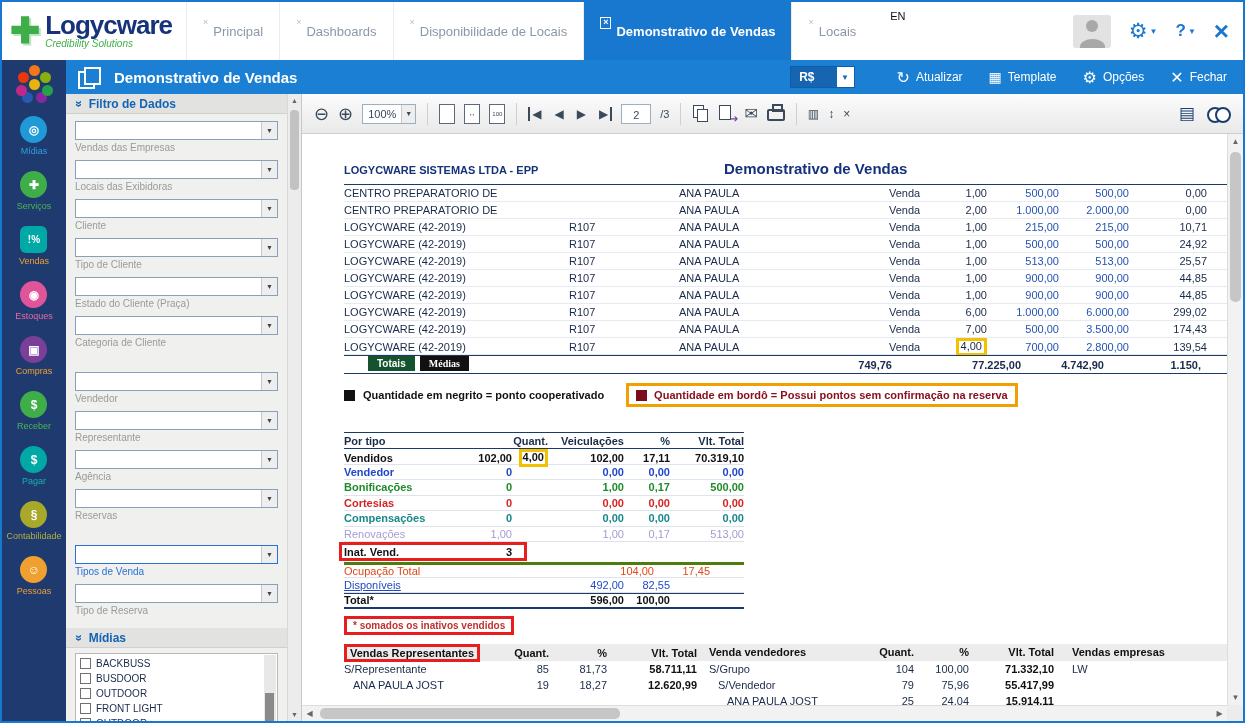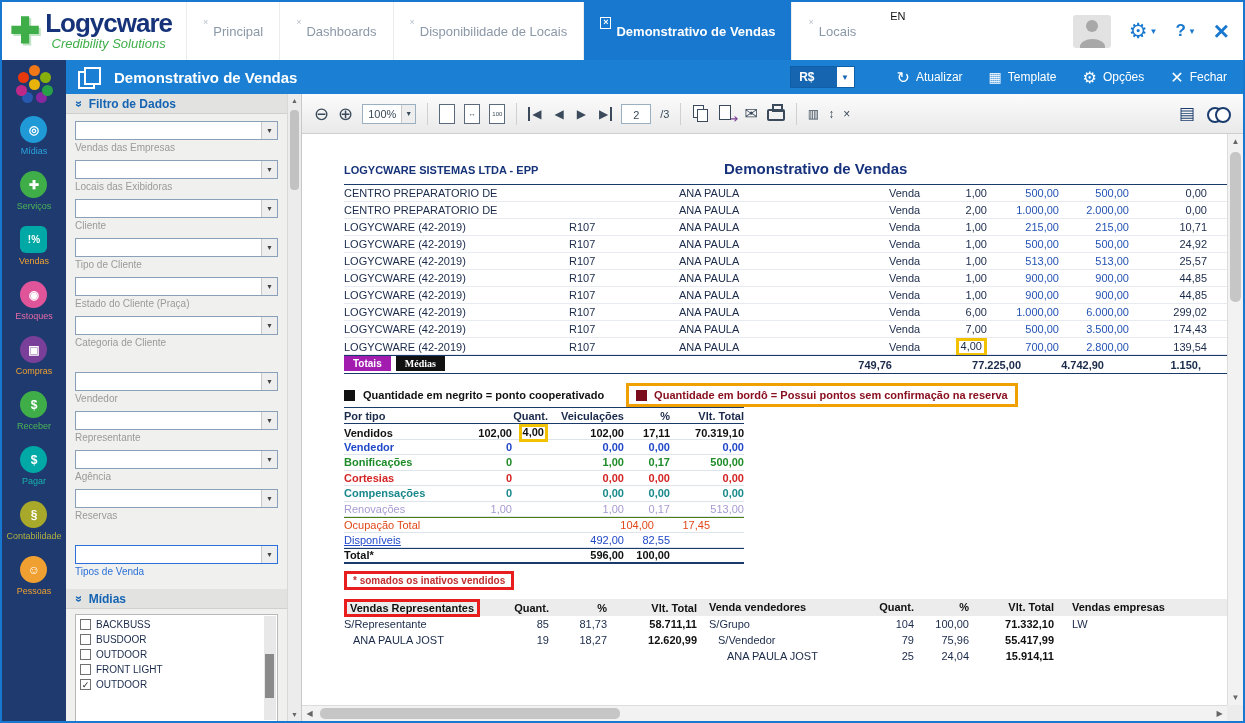--- a/index.html
+++ b/index.html
@@ -4,21 +4,21 @@
 <style>
   * { box-sizing: border-box; margin: 0; padding: 0; }
   html,body { width:1245px; height:723px; overflow:hidden; font-family:"Liberation Sans", sans-serif; background:#fff; }
   .app { width:1245px; height:723px; border:2px solid #1878cf; display:flex; flex-direction:column; background:#fff; }
 
   
   .topbar { height:58px; display:flex; align-items:stretch; background:#fff; flex:0 0 auto; }
   .logo { display:flex; align-items:center; gap:5px; padding:0 14px 0 8px; }
   .logo-plus { color:#3fae49; font-size:36px; font-weight:bold; line-height:0.9; text-shadow:2px 2px 0 #bfe3c4; }
   .logo-name { font-size:26px; font-weight:bold; color:#16337a; line-height:0.95; letter-spacing:-1px; }
-  .logo-tagline { font-size:13px; color:#3fae49; font-style:italic; text-align:center; }
+  .logo-tagline { font-size:10px; color:#3fae49; font-style:italic; text-align:left; }
   .tabs { display:flex; align-items:stretch; }
   .tab { display:flex; align-items:center; padding:0 16px; font-size:13px; color:#8b98a8; border-left:1px solid #ececec; cursor:pointer; white-space:nowrap; }
   .tab .tab-x { font-size:9px; margin-right:5px; align-self:flex-start; margin-top:15px; color:#b8c0c8; }
   .tab.active { background:#1878cf; color:#fff; font-weight:bold; }
   .tab.active .tab-x { color:#fff; border:1px solid #fff; padding:0 2px; line-height:1.1; }
   .lang { font-size:11px; color:#111; margin:8px 0 0 18px; }
   .top-right { margin-left:auto; display:flex; align-items:center; gap:18px; padding-right:14px; }
   .avatar { width:38px; height:33px; background:#e2e2e2; border-radius:3px; position:relative; overflow:hidden; }
   .avatar::before { content:''; position:absolute; top:5px; left:13px; width:12px; height:12px; border-radius:50%; background:#a8a8a8; }
   .avatar::after { content:''; position:absolute; bottom:-6px; left:7px; width:25px; height:15px; border-radius:50% 50% 0 0; background:#a8a8a8; }
@@ -113,43 +113,43 @@
   .rep-head { position:relative; height:20px; }
   .rep-company { font-size:11px; font-weight:bold; color:#16337a; }
   .rep-title { position:absolute; left:380px; top:0; font-size:15px; font-weight:bold; color:#16327c; }
   .rtable { margin-top:4px; border-top:1px solid #1a3a6a; width:915px; }
   .r-row { display:grid; grid-template-columns:225px 110px 210px 50px 48px 72px 70px 78px 52px; height:17px; align-items:center; font-size:11px; color:#1a2a4a; border-bottom:1px solid #e7ebf1; }
   .c-qty,.c-unit,.c-total,.c-pct,.c-last { text-align:right; }
   .c-unit,.c-total,.c-last { color:#2453b4; }
   .ann-y { border:3px solid #f2c200; padding:0 2px; display:inline-block; line-height:1.05; }
   .totalsrow { position:relative; width:915px; height:19px; border-top:1px solid #1a3a6a; border-bottom:1px solid #1a3a6a; font-weight:bold; font-size:11px; color:#1a2a4a; }
   .tbtn { display:inline-block; color:#fff; font-size:10px; font-weight:bold; padding:2px 9px; margin-right:2px; cursor:pointer; }
-  .tbtn.totais { background:#a21caf; }
+  .tbtn.totais { background:#14532d;margin-left:24px; }
   .tbtn.medias { background:#111;font-family:Liberation Serif, serif; }
   .tv { position:absolute; top:3px; width:82px; text-align:right; }
   .tv1 { left:466px; } .tv2 { left:595px; } .tv3 { left:678px; } .tv4 { left:775px; }
   .legend { display:flex; align-items:center; margin-top:9px; gap:8px; font-size:11px; font-weight:bold; color:#111; }
   .sw { width:11px; height:11px; display:inline-block; flex:0 0 auto; }
   .sw.black { background:#111; }
   .sw.maroon { background:#7a0c1c; }
   .legend-bordo { display:flex; align-items:center; gap:7px; border:3px solid #f0a000; padding:3px 7px; color:#8a1020; margin-left:14px; }
 
-  .portipo { margin-top:0; width:400px; }
+  .portipo { margin-top:25px; width:400px; }
   .pt-head { display:grid; grid-template-columns:104px 100px 76px 46px 74px; border-top:1px solid #1a3a6a; border-bottom:1px solid #1a3a6a; height:17px; align-items:center; font-size:11px; font-weight:bold; color:#1a2a4a; }
   .pt-head .num { text-align:right; }
   .pt-row { display:grid; grid-template-columns:104px 64px 36px 76px 46px 74px; height:15.5px; align-items:center; font-size:11px; position:relative; border-bottom:1px solid #dde4ec; }
   .pt-row span:not(.pt-label):not(.ann-red-box) { text-align:right; }
   .pt-row.vendidos { color:#111; font-weight:bold; }
   .pt-row.permutas { color:#2048c8; font-weight:bold; }
   .pt-row.bonificacoes { color:#1e8c28; font-weight:bold; }
   .pt-row.cortesias { color:#d42424; font-weight:bold; }
   .pt-row.compensacoes { color:#18888a; font-weight:bold; }
   .pt-row.renovacoes { color:#a89ad0; }
   .pt-row.inat { color:#111; font-weight:bold; border-bottom:none; height:20px; }
-  .pt-row.ocupacao { color:#e04818; border-top:1px solid #4d7c0f;gap:10px; }
+  .pt-row.ocupacao { color:#e04818; border-top:3px solid #4d7c0f;gap:10px; }
   .pt-row.disponiveis { color:#2048c8; }
   .pt-row.disponiveis .pt-label { text-decoration:underline; }
   .pt-row.total { color:#111; font-weight:bold; border-top:1px solid #1a3a6a; border-bottom:2px solid #1a3a6a; }
   .extra-ann { border:3px solid #f2c200; padding:0 1px; display:inline-block; line-height:1.05; }
   .ann-red-box { position:absolute; left:-5px; top:0; width:188px; height:19px; border:3px solid #e81e1e; pointer-events:none; }
   .footnote { display:inline-block; border:3px solid #e81e1e; padding:1px 6px; margin-top:7px; font-size:10px; font-weight:bold; color:#c03030; }
 
   .bottom { margin-top:9px; display:flex; font-size:11px; position:relative; width:890px; }
   .bottom::before { content:''; position:absolute; left:0; right:0; top:0; height:17px; background:#ececec; }
   .bt { display:flex; flex-direction:column; position:relative; }
@@ -380,20 +380,27 @@
                   <span class="combo-btn">▼</span>
                 </div>
                 <div class="flabel">Reservas</div>
               </div>
               <div class="fgroup gap">
                 <div class="combo focused">
                   <span class="combo-val">0</span>
                   <span class="combo-btn">▼</span>
                 </div>
                 <div class="flabel focused">Tipos de Venda</div>
+              </div>
+              <div class="fgroup">
+                <div class="combo">
+                  <span class="combo-val"></span>
+                  <span class="combo-btn">▼</span>
+                </div>
+                <div class="flabel">Tipo de Reserva</div>
               </div>
             </div>
           <div class="fp-header midias-hd">
             <span class="chev">«</span>
             <span>Mídias</span>
           </div>
           <div class="midias-list" id="midias-list">
             <div class="mlist-scroll">
                 <div class="mlist-thumb"></div>
               </div>
@@ -643,20 +650,29 @@
                       <span>0,00</span>
                     </div>
                     <div class="pt-row renovacoes">
                       <span class="pt-label">Renovações</span>
                       <span>1,00</span>
                       <span></span>
                       <span>1,00</span>
                       <span>0,17</span>
                       <span>513,00</span>
                     </div>
+                    <div class="pt-row inat">
+                      <span class="ann-red-box"></span>
+                      <span class="pt-label">Inat. Vend.</span>
+                      <span>3</span>
+                      <span></span>
+                      <span></span>
+                      <span></span>
+                      <span></span>
+                    </div>
                     <div class="pt-row ocupacao">
                       <span class="pt-label">Ocupação Total</span>
                       <span></span>
                       <span></span>
                       <span>104,00</span>
                       <span>17,45</span>
                       <span></span>
                     </div>
                     <div class="pt-row disponiveis">
                       <span class="pt-label">Disponíveis</span>

